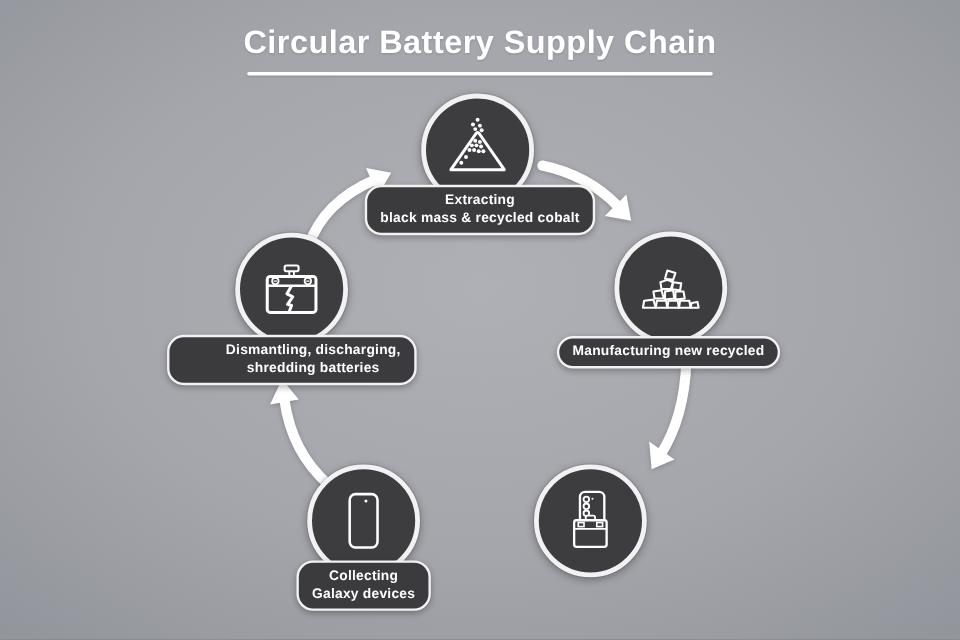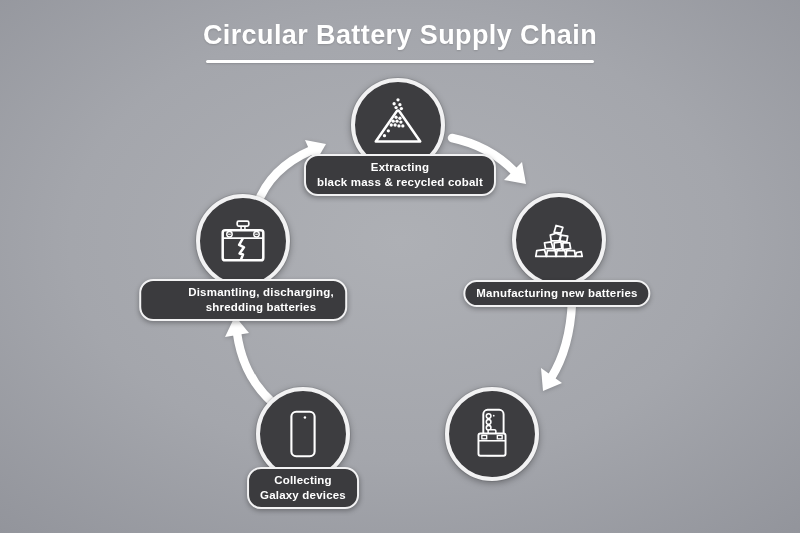--- a/index.html
+++ b/index.html
@@ -149,21 +149,21 @@
           <polygon points="34,33 41,33 42,39 34,40"></polygon>
           <polygon points="7,41 15,40 17,47 6,47"></polygon>
           <polygon points="18,41 26,41 27,47 17,47"></polygon>
           <polygon points="28,41 36,41 37,47 27,47"></polygon>
           <polygon points="38,41 46,41 47,47 37,47"></polygon>
           <polygon points="48,43 53,42 54,47 47,47"></polygon>
         </g>
       </svg>
     </div>
   </div>
-  <div class="node-label" style="left:557px; top:280px;">Manufacturing new batteries</div>
+  <div class="node-label" style="left:557px; top:280px;">Manufacturing new recycled</div>
 
   <div class="node" style="left:256px; top:387px;">
     <div class="node-circle">
       <svg class="icon-svg" width="58" height="58" viewBox="0 0 60 60">
         <rect x="18" y="7" width="24" height="46" rx="5" fill="none" stroke="#fff" stroke-width="2.2"></rect>
         <circle cx="32" cy="13" r="1.3" fill="#fff"></circle>
       </svg>
     </div>
   </div>
   <div class="node-label" style="left:303px; top:467px;text-align:center;">Collecting

